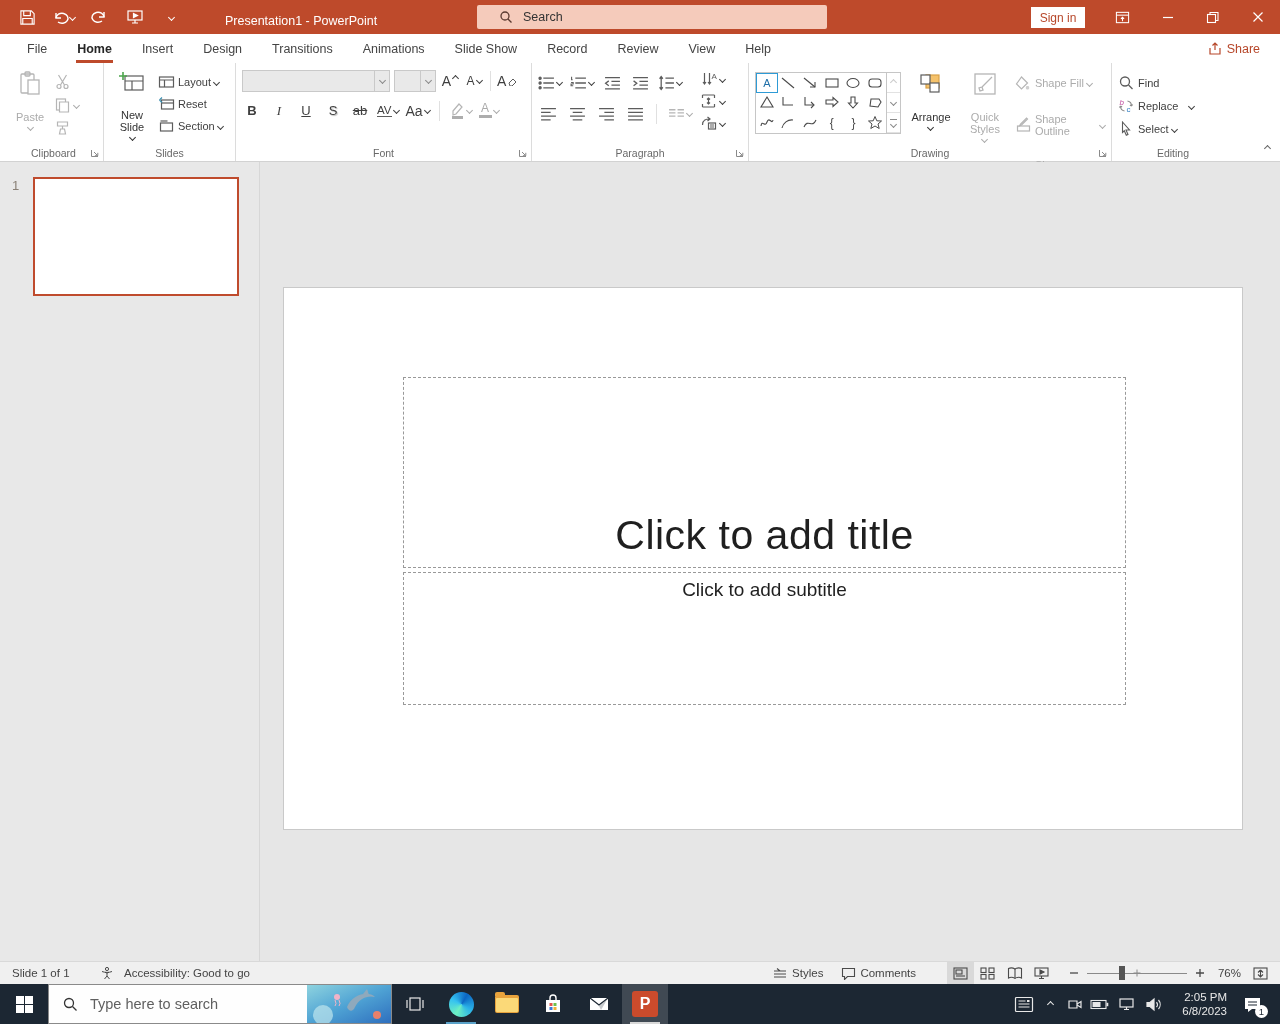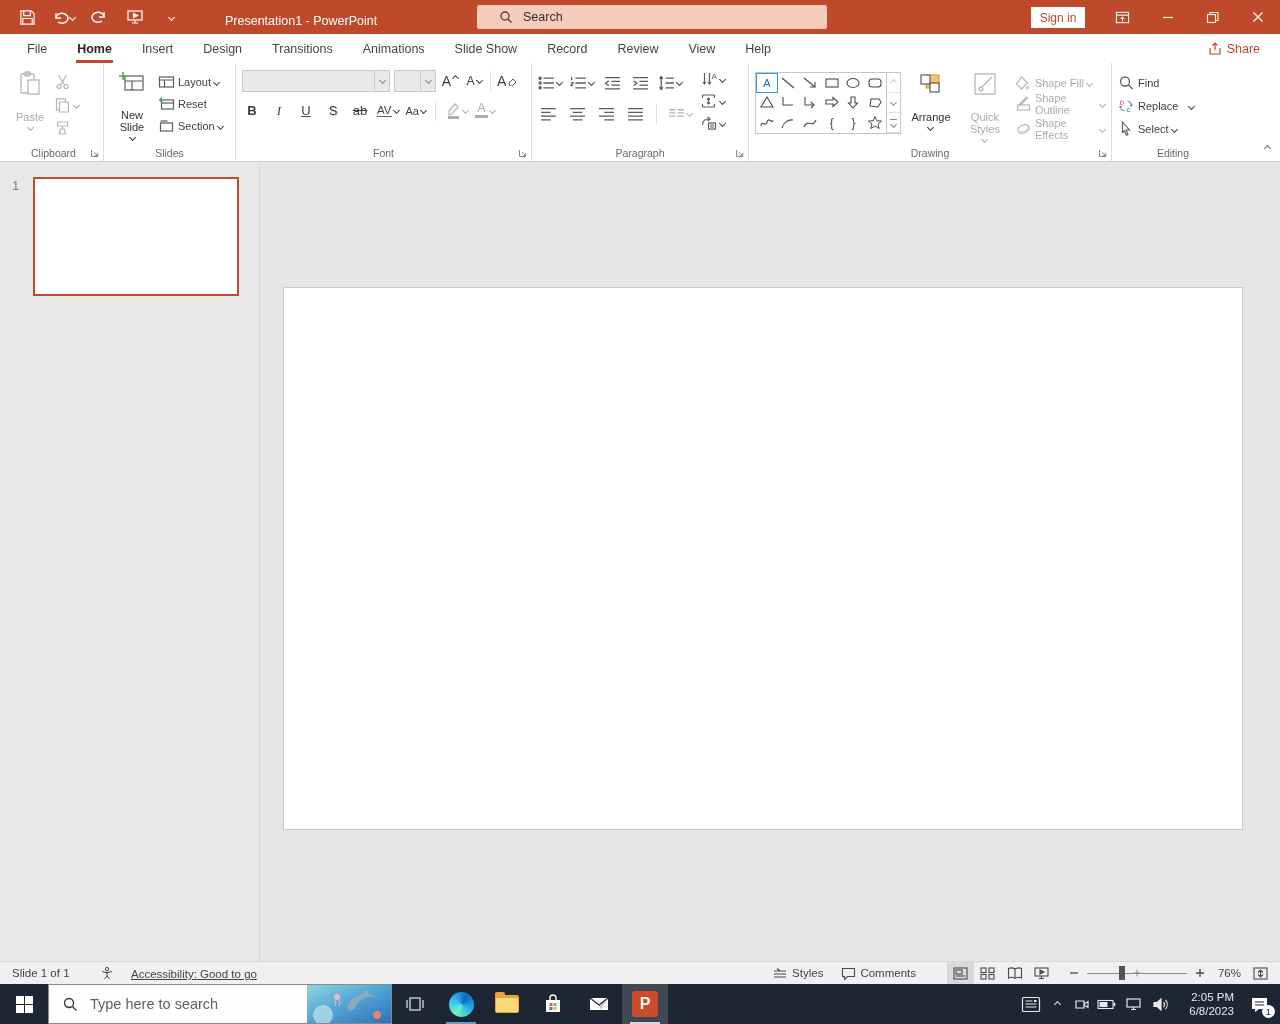--- a/index.html
+++ b/index.html
@@ -43,21 +43,21 @@
   .combo { height:22px; background:#E9E9E9; border:1px solid #C9C9C9; display:flex; align-items:center; justify-content:flex-end; }
   .combo .cbox { width:15px; height:100%; border-left:1px solid #C9C9C9; display:flex; align-items:center; justify-content:center; color:#8a8a8a; }
   .fontrow { display:flex; align-items:center; gap:4px; }
   .fbtn { min-width:20px; height:21px; display:flex; align-items:center; justify-content:center; color:#3f3f3f; font-size:13px; gap:2px; }
   .vdiv { width:1px; height:20px; background:#E0E0E0; margin:0 2px; }
   .shapesbox { width:132px; height:62px; border:1px solid #C6C6C6; background:#fff; display:grid; grid-template-columns:repeat(6,1fr); }
   .scell { display:flex; align-items:center; justify-content:center; color:#4a4a4a; font-size:12px; }
   .scell.sel { outline:1px solid #2E9BD6; outline-offset:-1px; color:#1F6FA8; }
   .scrollcol { width:14px; height:62px; border:1px solid #C6C6C6; border-left:none; display:flex; flex-direction:column; }
   .scrollcol > div { flex:1; display:flex; align-items:center; justify-content:center; color:#8a8a8a; border-bottom:1px solid #E2E2E2; }
-  .fxcol { display:flex; flex-direction:column; justify-content:flex-start; gap:1px; padding-top:7px; }
+  .fxcol { display:flex; flex-direction:column; justify-content:flex-start; gap:22px; padding-top:7px; }
   .editcol { display:flex; flex-direction:column; gap:7px; padding-top:7px; }
   .ribbon-collapse { position:absolute; right:10px; bottom:6px; color:#666; }
 
   
   .thumbs { position:absolute; left:0; top:162px; width:260px; height:799px; background:#E8E8E8; border-right:1px solid #D7D7D7; }
   .thumbnum { position:absolute; left:12px; top:16px; font-size:13px; color:#8a8076; }
   .thumb { position:absolute; left:33px; top:15px; width:206px; height:119px; background:#fff; border:2px solid #BF4B2D; }
 
   
   .canvas { position:absolute; left:260px; top:162px; width:1020px; height:799px; background:#E6E6E6; }
@@ -65,21 +65,21 @@
   .ph { position:absolute; border:1px dashed #999; }
   .ph-title { left:119px; top:89px; width:723px; height:191px; display:flex; align-items:flex-end; justify-content:center; padding-bottom:8px; }
   .ph-title span { font-size:41px; font-weight:300; color:#1f1f1f; letter-spacing:.5px; }
   .ph-subtitle { left:119px; top:284px; width:723px; height:133px; display:flex; align-items:flex-start; justify-content:center; padding-top:6px; }
   .ph-subtitle span { font-size:19px; font-weight:300; color:#1f1f1f; }
 
   
   .statusbar { position:absolute; left:0; top:961px; width:1280px; height:23px; background:#F0F0F0; border-top:1px solid #D9D9D9; display:flex; align-items:center; font-size:11.5px; color:#444; }
   .sb-left { display:flex; align-items:center; gap:0; }
   .sb-slide { padding-left:12px; width:100px; }
-  .sb-acc { display:flex; align-items:flex-end; gap:17px;text-decoration:underline; }
+  .sb-acc { display:flex; align-items:center; gap:10px; }
   .sb-right { position:absolute; right:4px; display:flex; align-items:center; height:100%; }
   .sb-item { display:flex; align-items:center; gap:4px; padding:0 9px; height:100%; }
   .viewbtn { width:27px; height:100%; display:flex; align-items:center; justify-content:center; color:#4a4a4a; }
   .viewbtn.active { background:#D9D9D9; }
   .zoomtrack { position:relative; width:100px; height:100%; display:flex; align-items:center; margin:0 4px; }
   .zoomtrack .track { width:100%; height:1px; background:#8a8a8a; }
   .zoomtrack .tick { position:absolute; left:50%; top:50%; width:7px; height:1px; background:#8a8a8a; transform:translate(-50%,-50%); }
   .zoomtrack .tickv { position:absolute; left:50%; top:50%; width:1px; height:7px; background:#8a8a8a; transform:translate(-50%,-50%); }
   .zoomtrack .handle { position:absolute; left:35%; top:50%; width:6px; height:14px; background:#555; transform:translate(-50%,-50%); }
   .zoompct { width:36px; text-align:right; padding-right:4px; }
@@ -91,21 +91,21 @@
   .tsearch .art { position:absolute; right:0; top:0; width:84px; height:38px; }
   .tbtn { width:46px; position:relative; display:flex; align-items:center; justify-content:center; }
   .tbtn .openline { position:absolute; left:8px; right:8px; bottom:0; height:2px; background:#5AA2C9; }
   .tbtn.activeapp { background:rgba(255,255,255,.16); }
   .tbtn.activeapp .openline { background:#D8D8D8; }
   .ppticon { width:26px; height:26px; background:#CB4B2C; border-radius:3px; color:#fff; font-weight:bold; font-size:16px; display:flex; align-items:center; justify-content:center; }
   .edgeicon { width:25px; height:25px; border-radius:50%; background:conic-gradient(from 210deg,#6DF0C2,#35C1F1,#0B66C3,#2BB3E8,#6DF0C2); }
   .foldericon { position:relative; width:24px; height:18px; background:#E8A33D; border-radius:2px; }
   .foldericon::before { content:""; position:absolute; left:0; top:-3px; width:10px; height:4px; background:#E8A33D; border-radius:2px 2px 0 0; }
   .foldericon::after { content:""; position:absolute; left:1px; top:3px; right:1px; bottom:1px; background:#FBD978; border-radius:1px; }
-  .tray { position:absolute; right:0; top:0; height:40px; display:flex; align-items:center; gap:2px; padding-right:2px; }
+  .tray { position:absolute; right:0; top:0; height:40px; display:flex; align-items:center; gap:2px; padding-right:9px; }
   .trayicon { width:26px; height:40px; display:flex; align-items:center; justify-content:center; }
   .clock { width:62px; text-align:right; font-size:11.5px; line-height:14px; padding:0 4px; }
   .notif { position:relative; width:38px; height:40px; display:flex; align-items:center; justify-content:center; }
   .notif .badge { position:absolute; right:3px; bottom:6px; width:13px; height:13px; border-radius:50%; background:#fff; color:#1C2733; font-size:9.5px; display:flex; align-items:center; justify-content:center; }
 
   svg { display:block; }
 </style>
 </head>
 <body>
 
@@ -312,21 +312,21 @@
         <div class="fontrow" style="gap:7px">
           <span class="fbtn" style="font-weight:bold">B</span>
           <span class="fbtn" style="font-style:italic;font-family:'Liberation Serif',serif">I</span>
           <span class="fbtn" style="text-decoration:underline">U</span>
           <span class="fbtn" style="text-shadow:1px 1px 1px #bbb">S</span>
           <span class="fbtn" style="text-decoration:line-through;font-size:13px">ab</span>
           <span class="fbtn" style="font-size:11.5px">
               <span style="border-bottom:1px solid #5c5c5c">AV</span>
               <span class="chev"></span>
             </span>
-          <span class="fbtn" style="font-size:11px">
+          <span class="fbtn" style="font-size:14px">
               <span>Aa</span>
               <span class="chev"></span>
             </span>
           <span class="vdiv"></span>
           <span class="fbtn dis">
             <svg width="16" height="17" viewBox="0 0 16 17" fill="none" stroke="#B5B5B5" stroke-width="1.2">
                 <path d="M4 9 L10 2 l3 3 -6 7 -3 1 z"></path>
                 <rect x="3" y="14" width="11" height="3" fill="#ADADAD" stroke="none"></rect>
               </svg>
               <span class="chev"></span>
@@ -635,20 +635,26 @@
     <span class="ribbon-collapse"><span class="chev up"></span></span>
   </div>
 
   <aside class="thumbs">
     <span class="thumbnum">1</span>
     <div class="thumb"></div>
   </aside>
 
   <main class="canvas">
     <div class="slide">
+      <div class="ph ph-title">
+        <span>Click to add title</span>
+      </div>
+      <div class="ph ph-subtitle">
+        <span>Click to add subtitle</span>
+      </div>
     </div>
   </main>
 
   <footer class="statusbar">
     <div class="sb-left">
       <span class="sb-slide">Slide 1 of 1</span>
       <span class="sb-acc">
         <svg width="14" height="14" viewBox="0 0 14 14" fill="none" stroke="#4a4a4a" stroke-width="1">
             <circle cx="7" cy="3" r="1.6"></circle>
             <path d="M2 5.5 c3 1.2 7 1.2 10 0 M7 7 v3 M7 10 l-2.5 3 M7 10 l2.5 3 M5 6.3 L7 7 9 6.3"></path>

